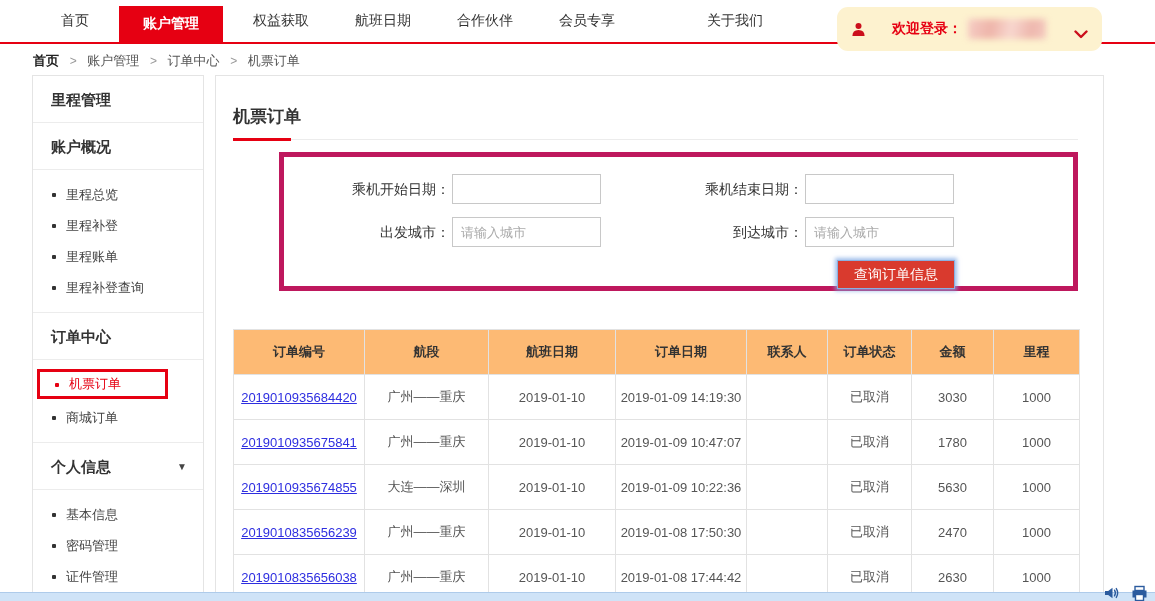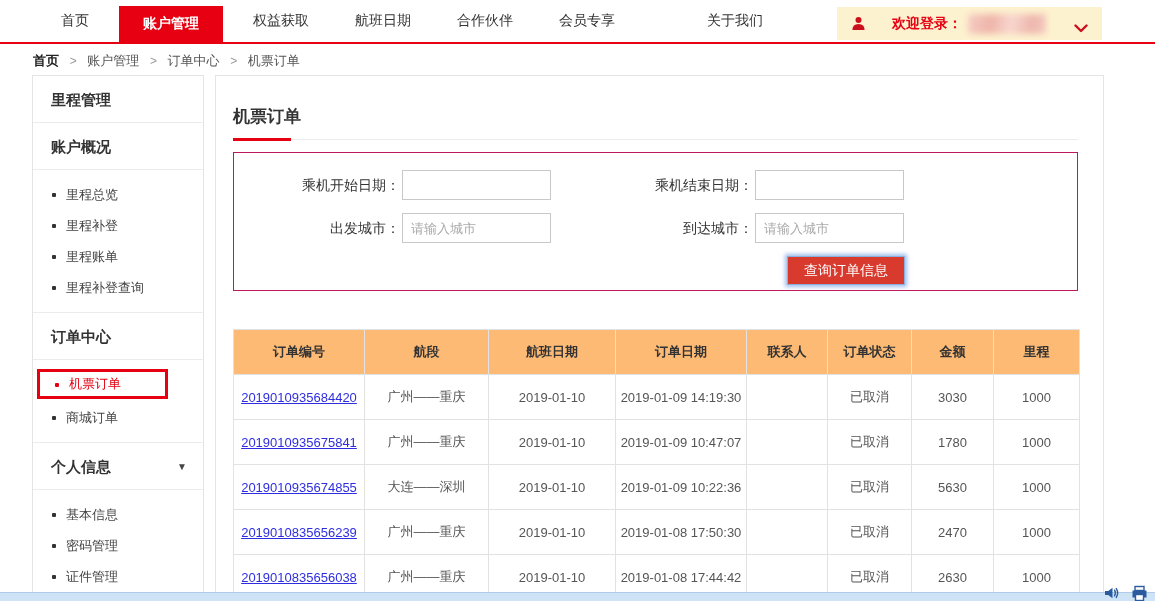--- a/index.html
+++ b/index.html
@@ -29,23 +29,23 @@
   .topnav a{
     display:flex;align-items:center;padding:0 16px;margin-right:14px;
     font-size:14px;color:var(--text);text-decoration:none;cursor:pointer;
   }
   .topnav a.active{
     background:var(--accent);color:#fff;padding:0 24px;margin-top:6px;
     align-self:stretch;font-weight:bold;
   }
   .topnav a.spaced{margin-left:46px;text-align:center;}
   .welcome{
-    position:absolute;right:53px;top:7px;width:265px;height:33px;
+    position:absolute;right:53px;top:7px;width:265px;height:44px;
     background:var(--welcome-bg);display:flex;align-items:center;
-    padding:0 14px;cursor:pointer;
+    padding:0 14px;cursor:pointer;border-radius:11px;
   }
   .welcome .label{color:var(--accent);font-weight:bold;font-size:14px;margin-left:26px;}
   .person-icon{width:15px;height:15px;display:inline-block;}
   .chev-icon{margin-left:auto;width:14px;height:9px;display:inline-block;}
   .redact{filter:blur(3px);border-radius:2px;}
   .redact-user{width:78px;height:20px;margin-left:6px;
     background:linear-gradient(100deg,#f6cdc5 0%,#eeb4a9 30%,#f8d7cf 55%,#eeb7ad 80%,#f4c9c0 100%);}
 
   
   .breadcrumb{position:absolute;left:33px;top:52px;font-size:13px;color:#666;}
@@ -90,21 +90,21 @@
   }
   .page-title{
     font-size:17px;font-weight:bold;color:var(--text);
     padding-bottom:11px;border-bottom:1px solid #ececec;position:relative;
   }
   .title-underline{
     position:absolute;left:0;bottom:-2px;width:58px;height:3px;background:var(--accent);
   }
 
   .query-box{
-    margin-top:12px;border:1px solid #be185d;height:139px;padding-top:17px;
+    margin-top:12px;border:5px solid #be185d;height:139px;padding-top:17px;margin-left:46px;
   }
   .q-row{display:flex;margin-bottom:13px;}
   .q-label{width:166px;text-align:right;font-size:14px;color:var(--text);line-height:30px;}
   .q-label.second{width:202px;}
   .q-input{
     width:149px;height:30px;border:1px solid #c8c8c8;margin-left:2px;
     font-size:13px;padding:0 8px;color:#333;outline:none;
     font-family:"Liberation Sans","DejaVu Sans",sans-serif;
   }
   .q-input::placeholder{color:#aaa;}

